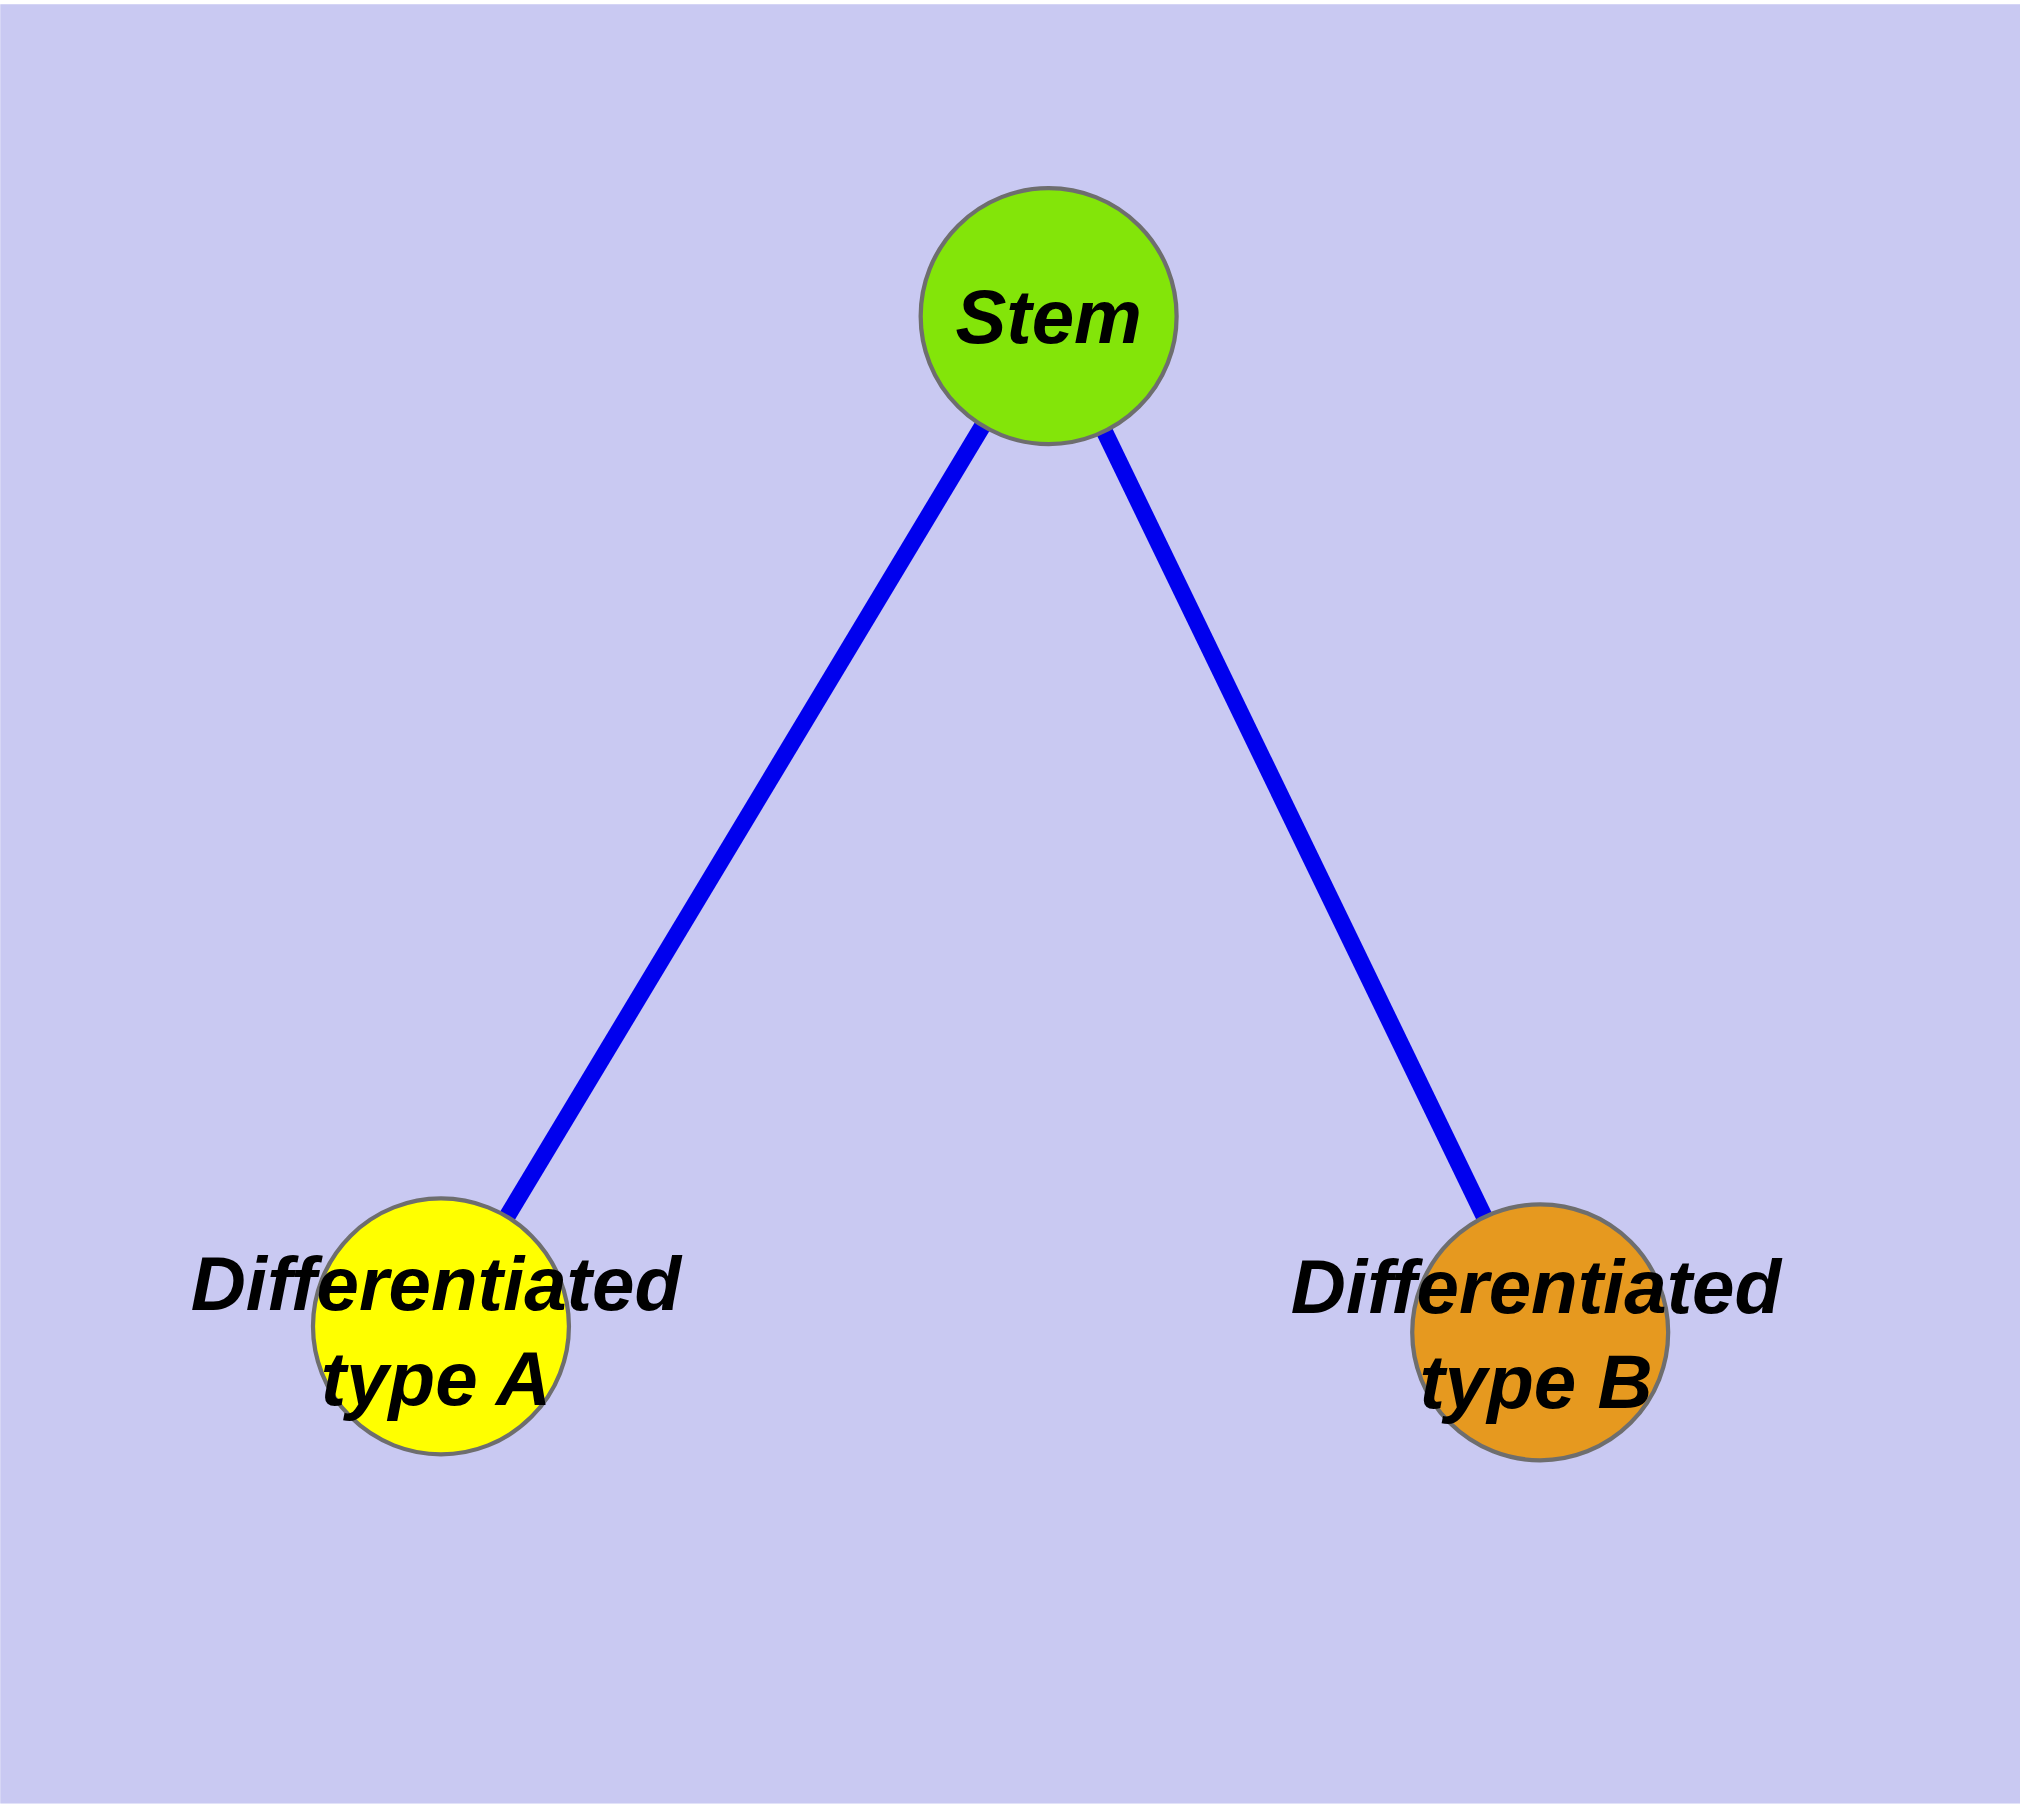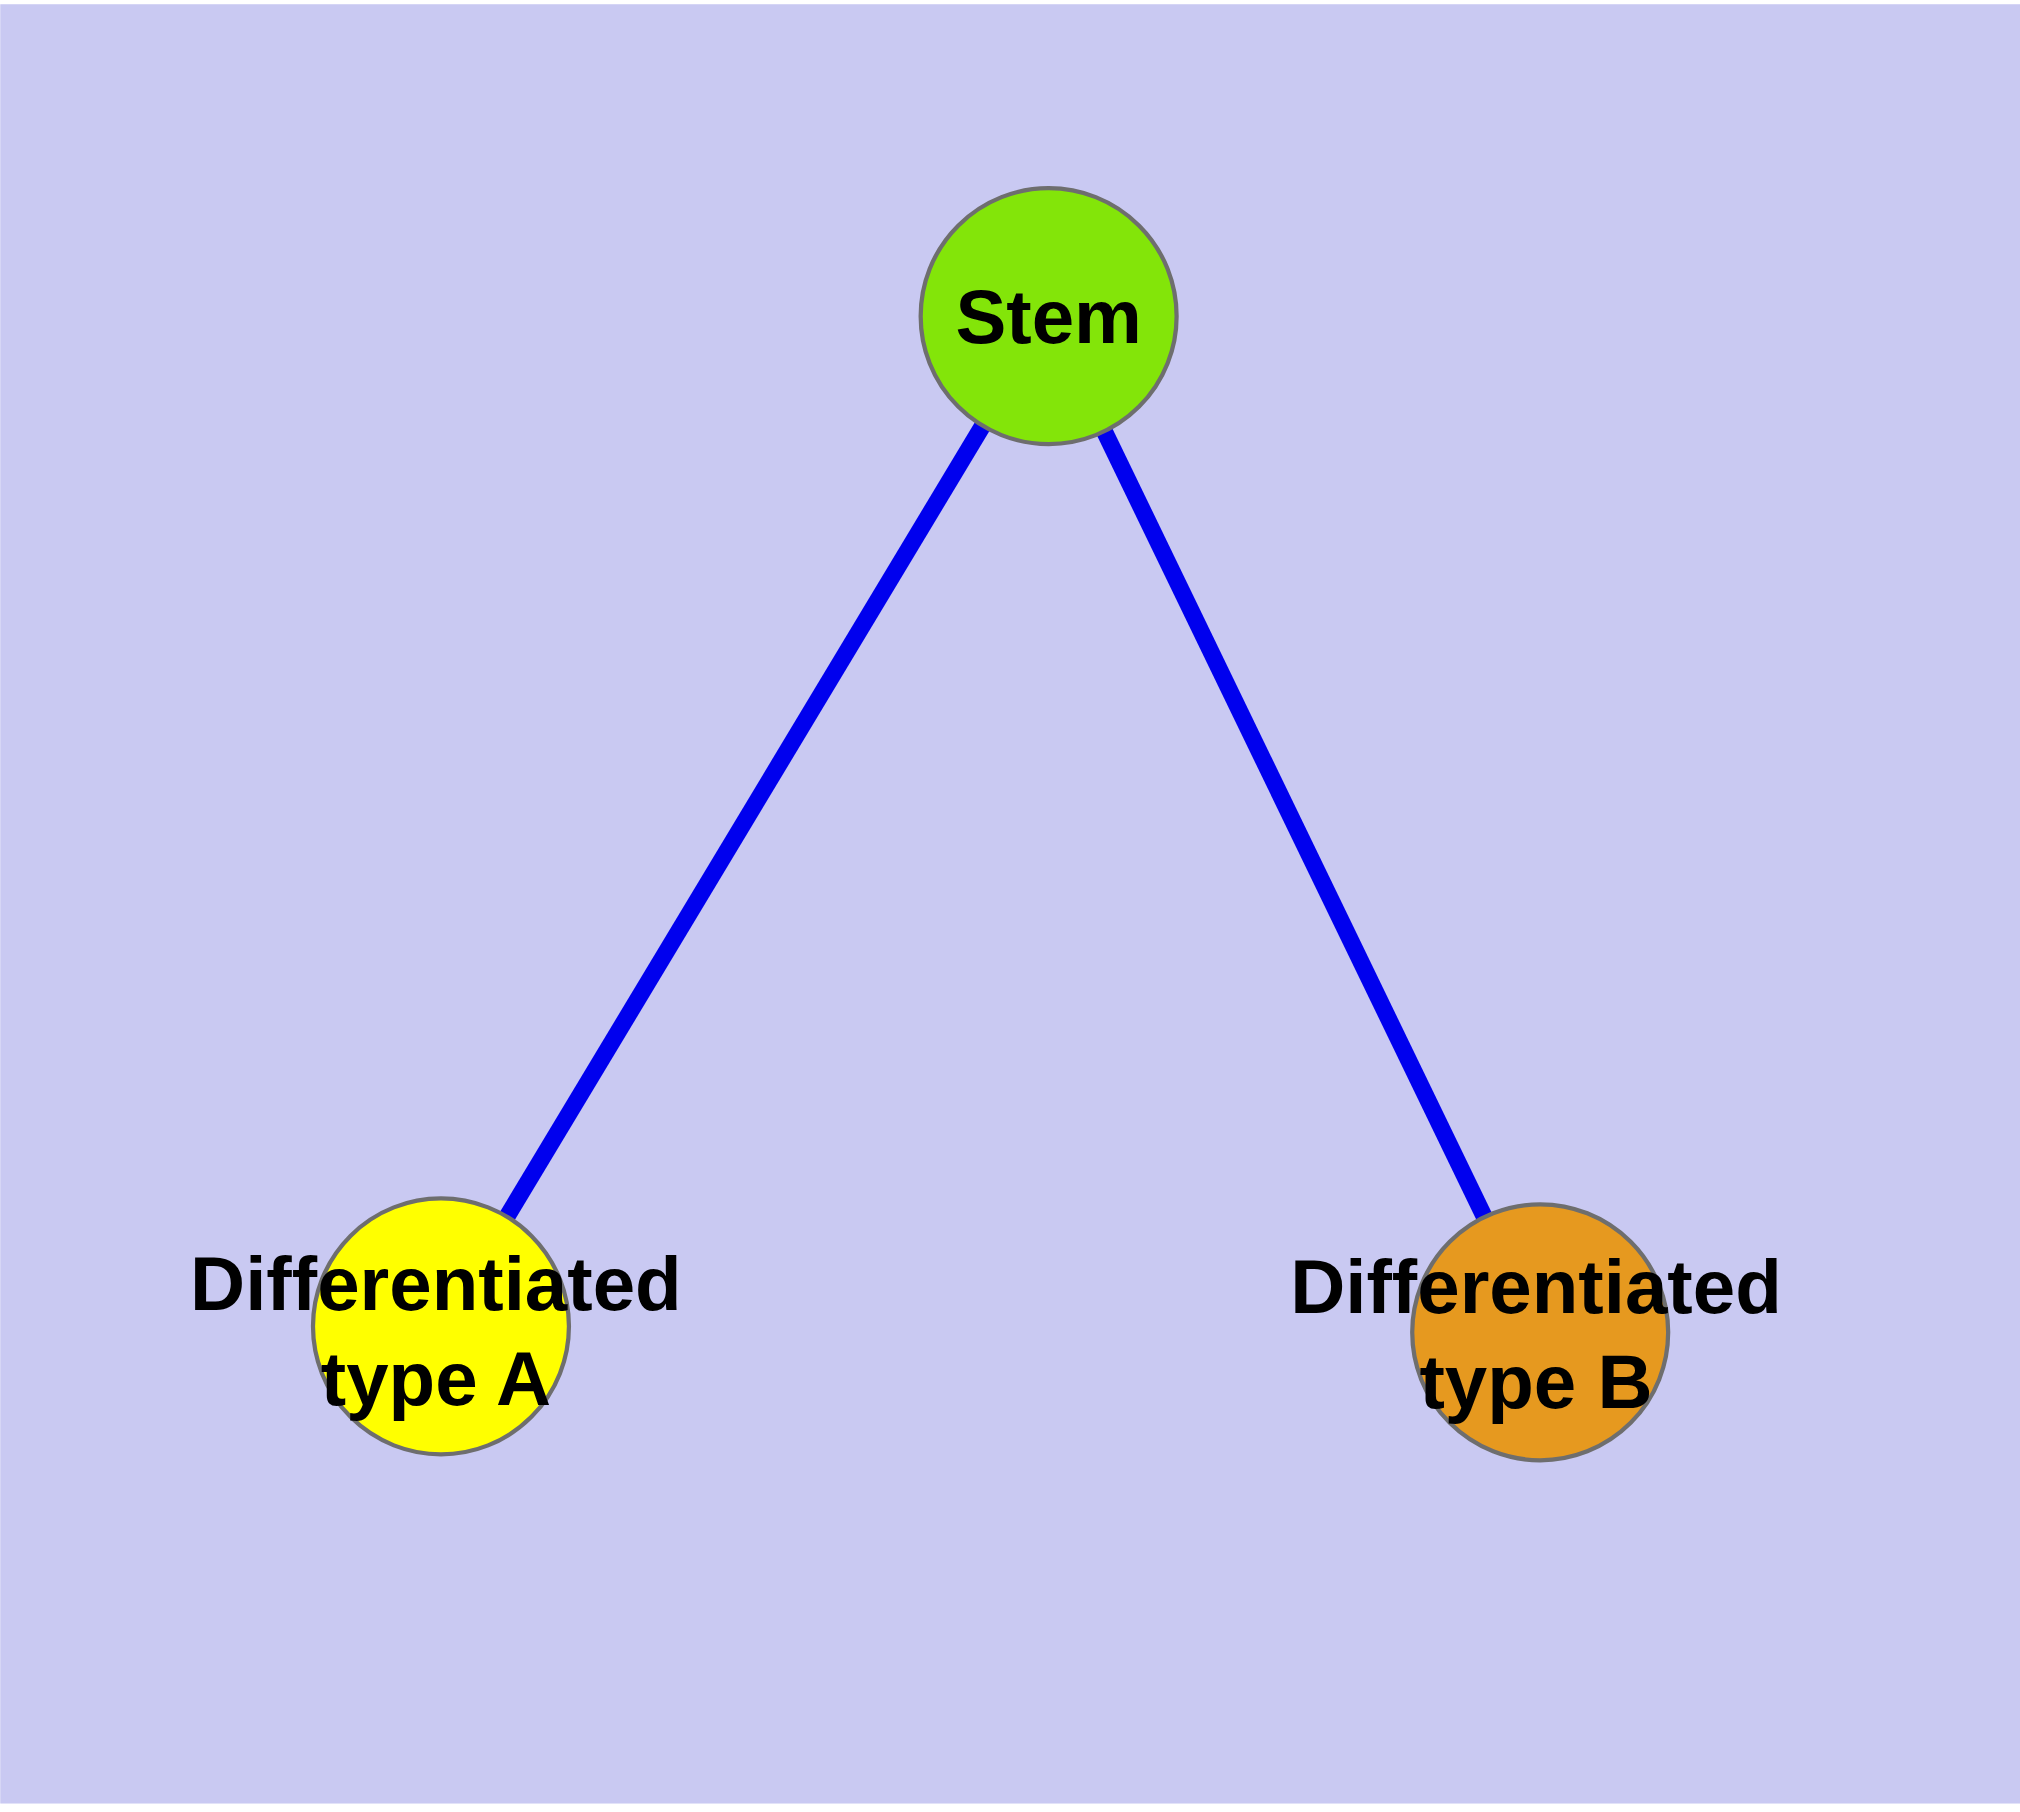--- a/index.html
+++ b/index.html
@@ -4,20 +4,21 @@
 <style>
   html, body {
     margin: 0;
     padding: 0;
     background: #ffffff;
   }
   .stage {
     width: 1866px;
     height: 1812px;
     position: relative;
+    font-style: italic;
   }
   svg {
     display: block;
   }
   .node-circle {
     stroke-width: 5px;
   }
   .edge-line {
     stroke-width: 20px;
     stroke-linecap: butt;

